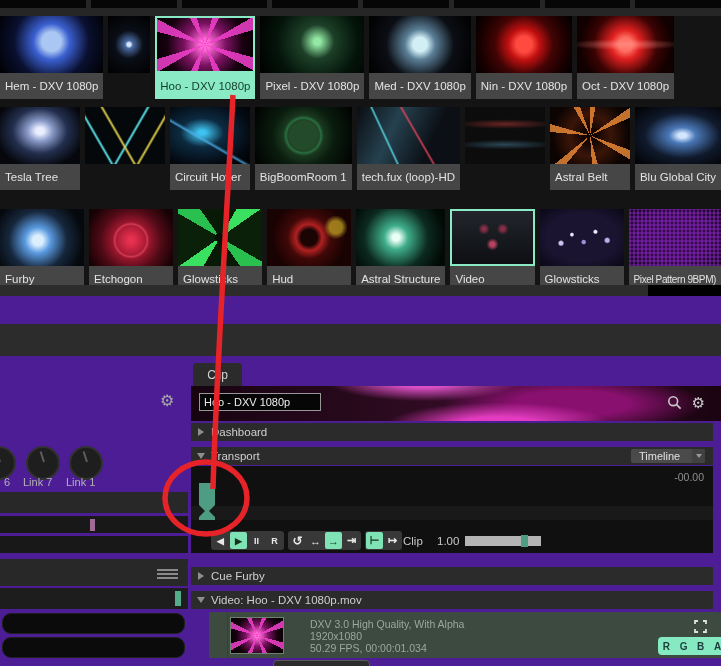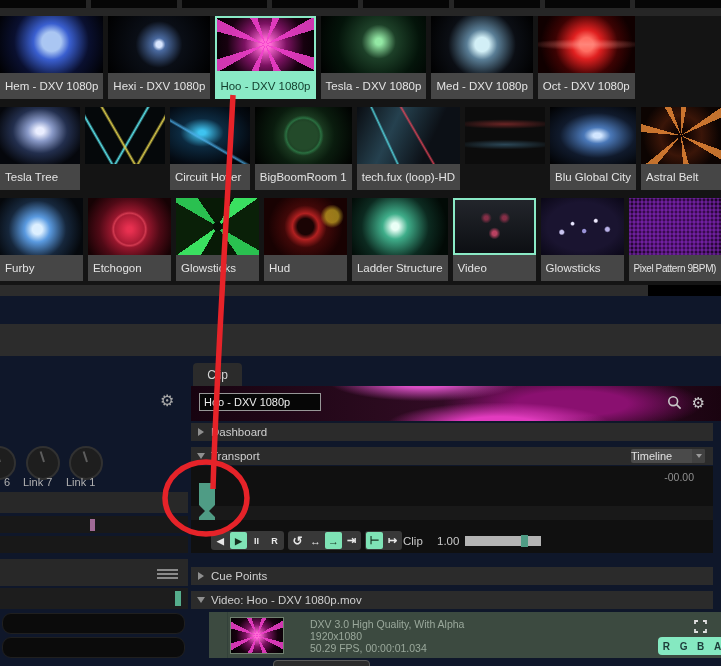--- a/index.html
+++ b/index.html
@@ -1,16 +1,16 @@
 <!DOCTYPE html>
 <html><head>
 <meta charset="utf-8">
 <style>
   html,body{margin:0;padding:0;background:#000;}
-  #app{position:relative;width:721px;height:666px;background:#0f172a;overflow:hidden;
+  #app{position:relative;width:721px;height:666px;background:#4c1d95;overflow:hidden;
        font-family:"Liberation Sans",sans-serif;-webkit-font-smoothing:antialiased;}
   
   .gridbg{position:absolute;top:0;left:0;width:721px;height:285px;background:#141414;}
   .topband{position:absolute;top:0;left:0;width:721px;height:16px;background:#262626;}
   .prow{position:absolute;top:0;left:0;width:721px;height:8px;display:grid;grid-template-columns:repeat(8,1fr);gap:5px;}
   .prow .pc{background:#060606;}
   .row{position:absolute;left:0;width:721px;display:grid;grid-template-columns:repeat(8,1fr);gap:5px;}
   .cell{position:relative;}
   .thumb{height:57px;background:#000;position:relative;overflow:hidden;}
   .label{height:26px;background:#464646;color:#e3e3e3;font-size:11.5px;display:flex;align-items:center;
@@ -92,25 +92,25 @@
         linear-gradient(90deg,#170310 0%,#2a0a1e 35%,#3a0c2c 62%,#1a0410 100%);}
   .nameinput{position:absolute;left:8px;top:7px;width:112px;height:16px;background:#060606;border:1px solid #979797;
         color:#ededed;font-size:11px;font-family:"Liberation Sans",sans-serif;padding:0 4px;}
   .bannericons{position:absolute;right:16px;top:9px;display:flex;gap:10px;align-items:center;}
   .bannericons .g{font-size:15px;color:#cccccc;line-height:15px;}
   .hdr{position:absolute;left:191px;width:522px;height:18px;background:#2b2b2b;display:flex;align-items:center;color:#cfcfcf;font-size:11.5px;}
   .tri-r{width:0;height:0;border-left:6px solid #8f8f8f;border-top:4px solid transparent;border-bottom:4px solid transparent;margin:0 7px 0 7px;}
   .tri-d{width:0;height:0;border-top:6px solid #8f8f8f;border-left:4px solid transparent;border-right:4px solid transparent;margin:0 6px 0 6px;}
   .dropdown{position:absolute;right:8px;top:2px;width:74px;height:14px;background:#4a4a4a;border-radius:2px;
         display:flex;align-items:center;font-size:11px;color:#e0e0e0;}
-  .dropdown span{flex:1;padding-left:0;}
+  .dropdown span{flex:1;padding-left:8px;}
   .dropdown .dbtn{width:13px;height:14px;background:#414141;border-radius:0 2px 2px 0;display:flex;align-items:center;justify-content:center;}
   .dropdown .dbtn i{width:0;height:0;border-top:4px solid #9a9a9a;border-left:3px solid transparent;border-right:3px solid transparent;}
   .timeline{position:absolute;left:191px;top:466px;width:522px;height:87px;background:#101010;}
-  .poslbl{position:absolute;right:19px;top:5px;font-size:10.5px;color:#8f8f8f;}
+  .poslbl{position:absolute;right:9px;top:5px;font-size:10.5px;color:#8f8f8f;}
   .posstrip{position:absolute;left:0;top:40px;width:522px;height:14px;background:#191919;}
   .marker{position:absolute;left:8px;top:17px;}
   .tgroup{position:absolute;height:19px;background:#383838;border-radius:3px;display:flex;gap:1px;padding:1px;box-sizing:border-box;}
   .tbtn{width:17px;height:17px;border-radius:2px;display:flex;align-items:center;justify-content:center;
         color:#e8e8e8;font-size:9px;font-weight:bold;}
   .tbtn.active{background:#7fe3b6;color:#16301f;}
   .speedlbl{position:absolute;font-size:11.5px;color:#c8c8c8;}
   .strack{position:absolute;left:465px;top:536px;width:76px;height:10px;background:#b4b4b4;}
   .shandle{position:absolute;left:56px;top:-1px;width:7px;height:12px;background:#4f9c85;}
   .vinfo{position:absolute;left:209px;top:612px;width:522px;height:46px;background:#3c4a40;}
@@ -142,35 +142,38 @@
       <div class="pc"></div>
   </div>
 
   <div class="row" style="top:16px">
     <div class="cell">
         <div class="thumb art0"></div>
         <div class="label">Hem - DXV 1080p</div>
       </div>
     <div class="cell">
         <div class="thumb art1"></div>
-        <div class="label">Hexi - DXV 1080p</div>
       </div>
     <div class="cell playing selected">
         <div class="thumb art2"></div>
         <div class="label">Hoo - DXV 1080p</div>
       </div>
     <div class="cell">
         <div class="thumb art3"></div>
-        <div class="label">Tesla - DXV 1080p</div>
+        <div class="label">Pixel - DXV 1080p</div>
       </div>
     <div class="cell">
         <div class="thumb art4"></div>
         <div class="label">Med - DXV 1080p</div>
       </div>
     <div class="cell">
+        <div class="thumb art5"></div>
+        <div class="label">Nin - DXV 1080p</div>
+      </div>
+    <div class="cell">
         <div class="thumb art6"></div>
         <div class="label">Oct - DXV 1080p</div>
       </div>
 
   </div>
 
   <div class="row" style="top:107px">
     <div class="cell">
         <div class="thumb art8"></div>
         <div class="label">Tesla Tree</div>
@@ -187,49 +190,49 @@
         <div class="label">BigBoomRoom 1</div>
       </div>
     <div class="cell">
         <div class="thumb art12"></div>
         <div class="label">tech.fux (loop)-HD</div>
       </div>
     <div class="cell">
         <div class="thumb art13"></div>
       </div>
     <div class="cell">
+        <div class="thumb art14"></div>
+        <div class="label">Astral Belt</div>
+      </div>
+    <div class="cell">
         <div class="thumb art15"></div>
         <div class="label">Blu Global City</div>
       </div>
-    <div class="cell">
-        <div class="thumb art14"></div>
-        <div class="label">Astral Belt</div>
-      </div>
-  </div>
-
-  <div class="row" style="top:198px">
+  </div>
+
+  <div class="row" style="top:209px">
     <div class="cell">
         <div class="thumb art16"></div>
         <div class="label">Furby</div>
       </div>
     <div class="cell">
         <div class="thumb art17"></div>
         <div class="label">Etchogon</div>
       </div>
     <div class="cell">
         <div class="thumb art18"></div>
         <div class="label">Glowsticks</div>
       </div>
     <div class="cell">
         <div class="thumb art19"></div>
         <div class="label">Hud</div>
       </div>
     <div class="cell">
         <div class="thumb art20"></div>
-        <div class="label">Ladder Structure</div>
+        <div class="label">Astral Structure</div>
       </div>
     <div class="cell playing">
         <div class="thumb art21"></div>
         <div class="label">Video</div>
       </div>
     <div class="cell">
         <div class="thumb art22"></div>
         <div class="label">Glowsticks</div>
       </div>
     <div class="cell">
@@ -324,21 +327,21 @@
     <div class="tbtn" style="font-size:11px">↦</div>
   </div>
   <div class="speedlbl" style="left:403px;top:535px">Clip</div>
   <div class="speedlbl" style="left:437px;top:535px">1.00</div>
   <div class="strack">
     <div class="shandle"></div>
   </div>
 
   <div class="hdr" style="top:567px">
     <i class="tri-r"></i>
-    <span>Cue Points</span>
+    <span>Cue Furby</span>
   </div>
 
   <div class="hdr" style="top:591px">
     <i class="tri-d"></i>
     <span>Video: Hoo - DXV 1080p.mov</span>
   </div>
 
   <div class="vinfo">
     <div class="vthumb art2"></div>
     <div class="vline" style="top:6px">DXV 3.0 High Quality, With Alpha</div>

